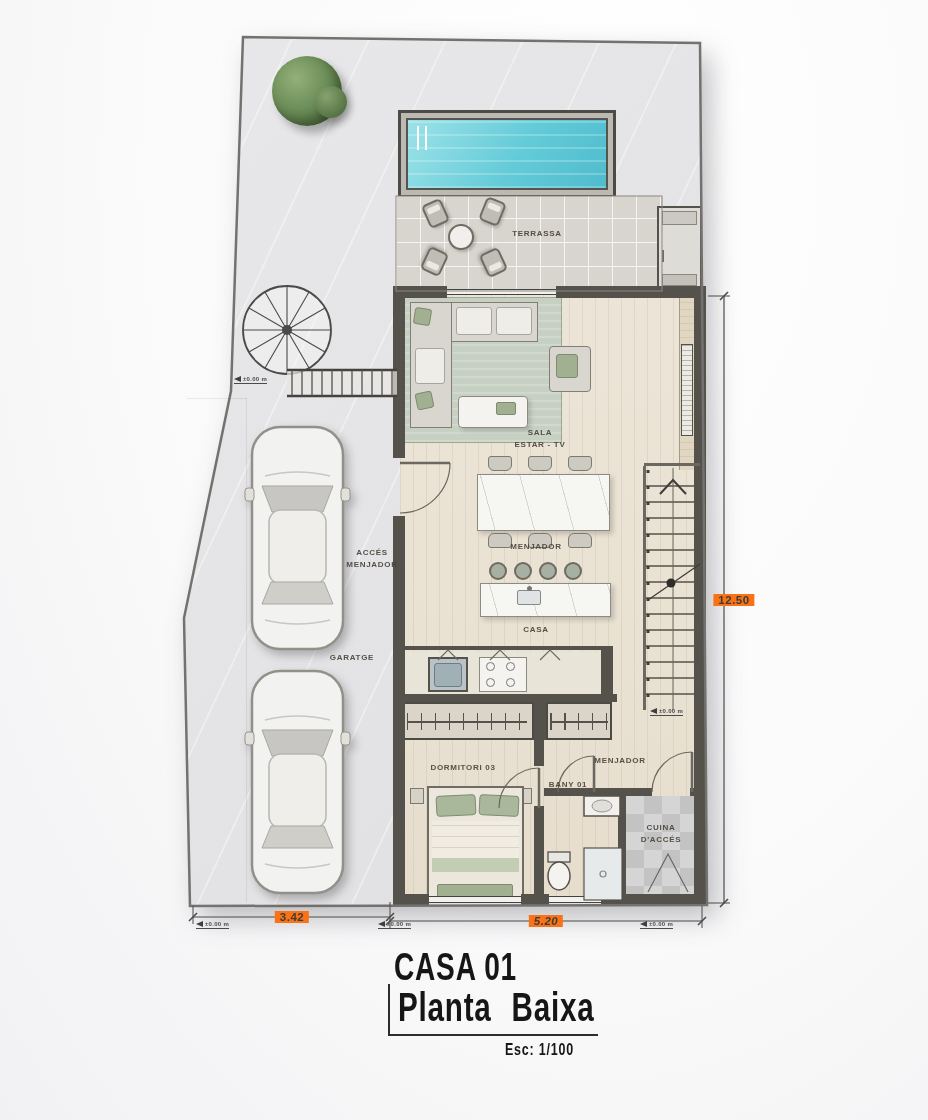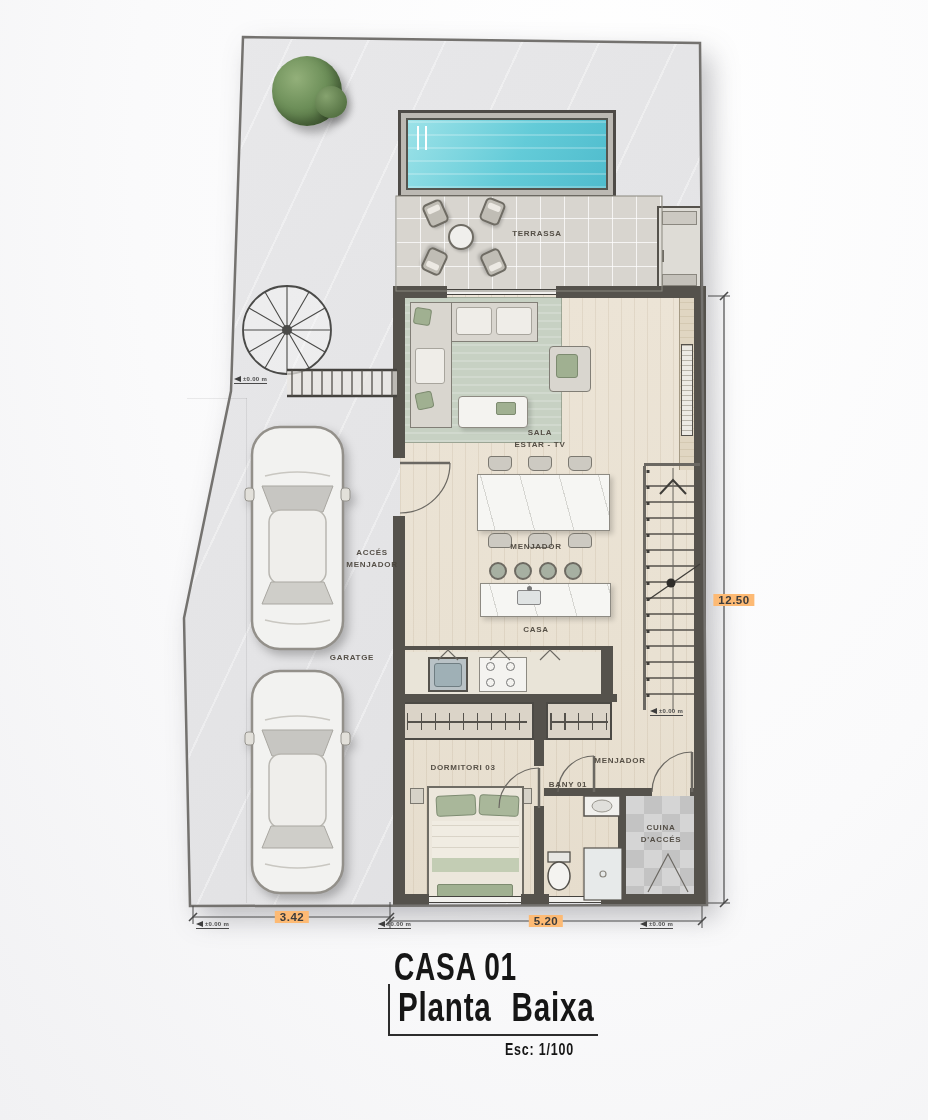--- a/index.html
+++ b/index.html
@@ -19,21 +19,21 @@
       repeating-linear-gradient(115deg, rgba(255,255,255,.35) 0 2px, rgba(0,0,0,0) 2px 70px),
       linear-gradient(135deg,#e9e9eb 0%,#e3e3e5 55%,#dcdcdf 100%);
   }
   .wall{position:absolute;background:#55524c;}
   .thinwall{position:absolute;background:#6b6862;}
   
   .lbl{position:absolute;transform:translateX(-50%);text-align:center;
        font-size:8px;font-weight:bold;letter-spacing:.7px;color:#4a443b;opacity:.92;white-space:nowrap;line-height:1.55;}
   .lbl span{display:block;}
   .dim{position:absolute;transform:translate(-50%,-50%);font-size:11.5px;font-weight:bold;color:#3c3c3c;
-       background:#fdba74;padding:0 5px;letter-spacing:.5px;}
+       background:#f97316;padding:0 5px;letter-spacing:.5px;}
   .lvl{position:absolute;display:flex;align-items:flex-end;gap:2px;border-bottom:1px solid #4a4a4a;padding-bottom:1px;}
   .lvl .tri{width:0;height:0;border-top:3.5px solid transparent;border-bottom:3.5px solid transparent;border-right:7px solid #3e3e3e;}
   .lvl .lvl-t{font-size:6px;font-weight:bold;color:#4a4a4a;letter-spacing:.3px;}
   
   .wood{background:
       repeating-linear-gradient(90deg, rgba(145,120,88,.12) 0 1px, rgba(0,0,0,0) 1px 13px),
       linear-gradient(180deg,#ece4d6 0%,#e9e1d2 60%,#e6ddcd 100%);}
   .terrace{background:
       repeating-linear-gradient(0deg, rgba(255,255,255,.75) 0 1px, rgba(0,0,0,0) 1px 24px),
       repeating-linear-gradient(90deg, rgba(255,255,255,.75) 0 1px, rgba(0,0,0,0) 1px 24px),
@@ -314,21 +314,21 @@
     </div>
   <div class="lbl" style="left:568px;top:779px;">
       <span>BANY 01</span>
     </div>
   <div class="lbl" style="left:661px;top:822px;">
     <span>CUINA</span>
       <span>D'ACCÉS</span>
   </div>
 
   <div class="dim" style="left:292px;top:917px;">3.42</div>
-  <div class="dim" style="left:546px;top:921px;">5.20</div>
+  <div class="dim" style="left:546px;top:921px;font-style:italic;">5.20</div>
   <div class="dim" style="left:734px;top:600px;">12.50</div>
 
   <div class="lvl" style="left:196px;top:921px;">
       <span class="tri"></span>
       <span class="lvl-t">±0.00 m</span>
     </div>
   <div class="lvl" style="left:378px;top:921px;">
       <span class="tri"></span>
       <span class="lvl-t">±0.00 m</span>
     </div>

